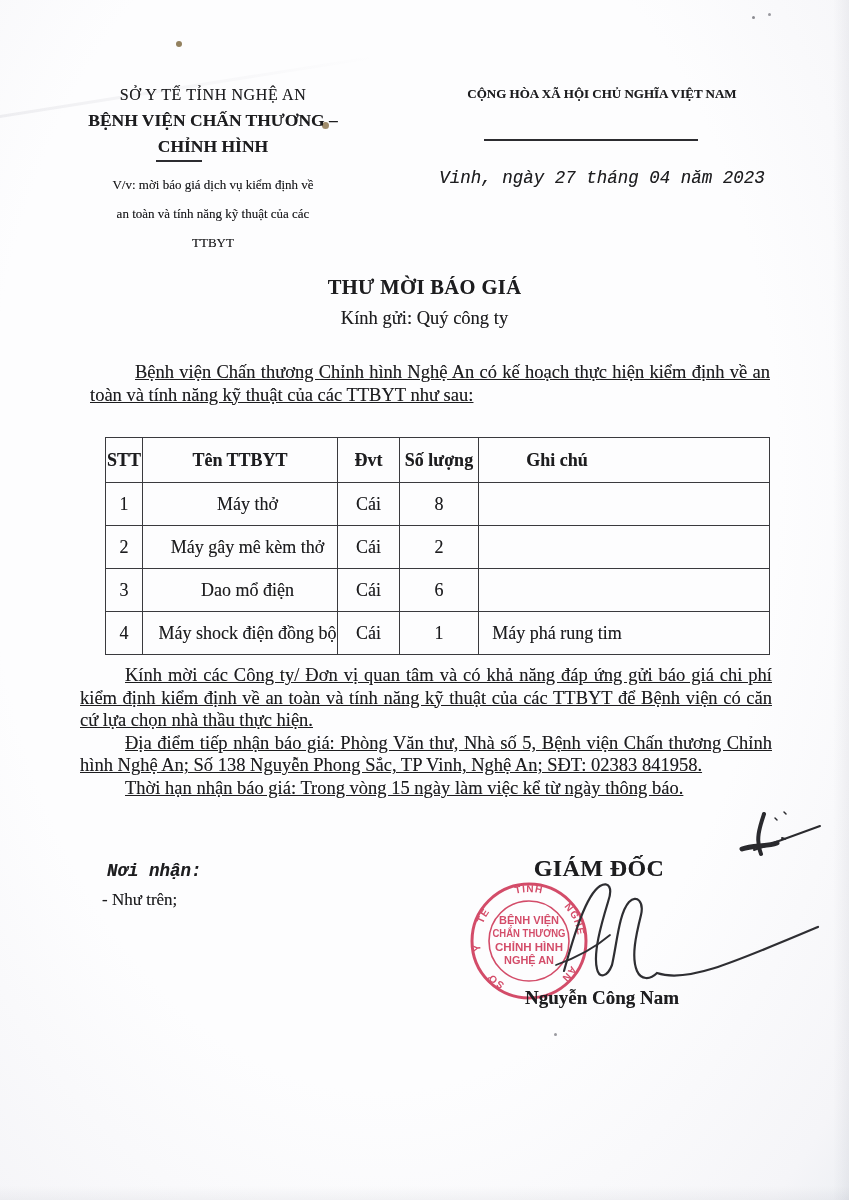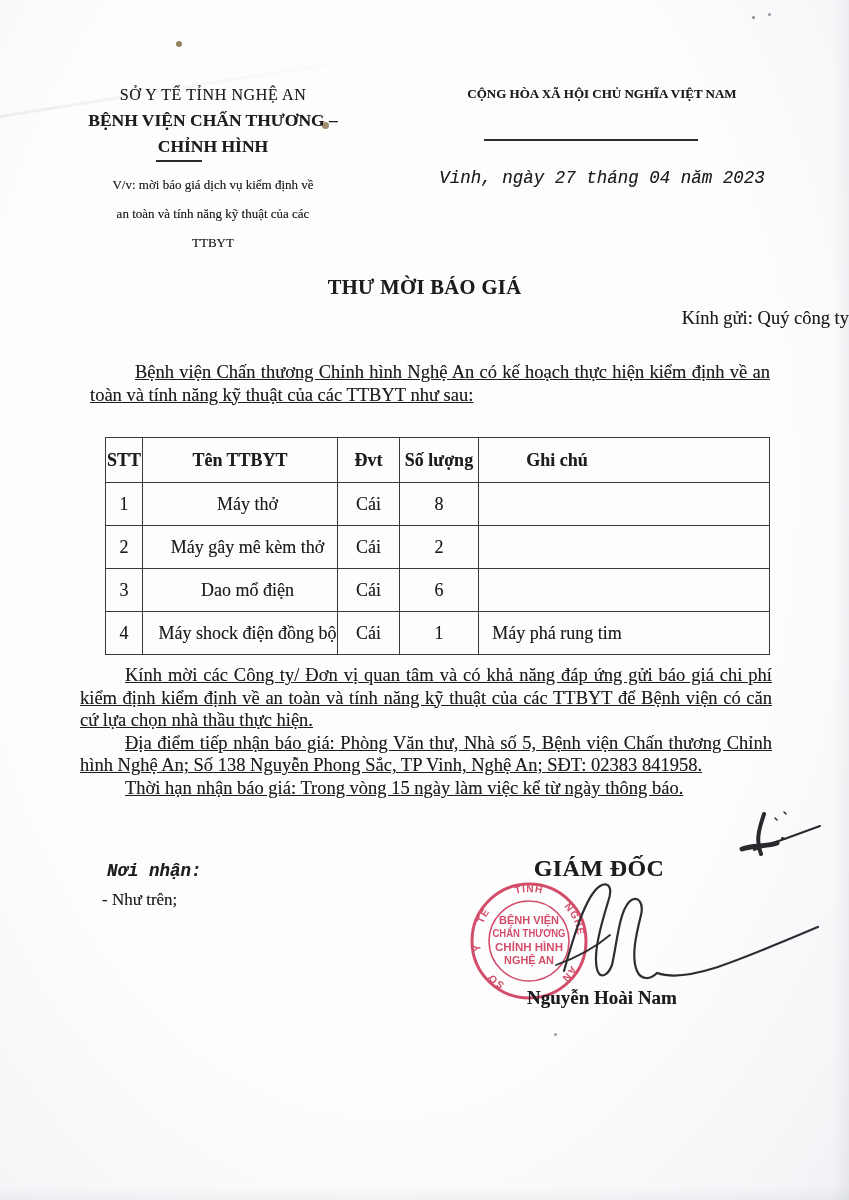--- a/index.html
+++ b/index.html
@@ -21,21 +21,21 @@
   .hleft .l2{font-size:17.5px; margin-bottom:5px;}
   .hleft .l3{font-size:17.5px;}
   .subject{left:62px; top:170px; width:302px; font-size:13px; line-height:29px;}
   .hright{left:408px; top:86px; width:388px;}
   .hright .r1{font-size:13px; margin-bottom:18px;}
   .hright .r2{font-size:17.5px;}
   .rule{position:absolute; height:2px; background:#2c2c30;}
   .dateline{left:408px; top:168px; width:388px; font-size:17.5px;}
   
   .title{left:0; top:276px; width:849px; font-size:20.5px; letter-spacing:.4px;}
-  .salutation{left:0; top:308px; width:849px; font-size:18.5px;text-align:right;}
+  .salutation{left:0; top:308px; width:849px; font-size:18.5px;}
   
   .para{font-size:18.5px; line-height:22.6px; text-align:justify; margin:0;}
   .intro{left:90px; top:361px; width:680px;}
   .bodytext{left:80px; top:664px; width:692px;}
   .indent{text-indent:45px;text-decoration:underline;}
   
   .qtable{left:105px; top:437px; width:664px; border-collapse:collapse; table-layout:fixed;
           font-size:18px;}
   .qtable th,.qtable td{border:1.6px solid #3a3a3e; vertical-align:middle; padding:0;
           overflow:hidden; white-space:nowrap;}
@@ -199,15 +199,15 @@
                C 61 105, 69 105, 74 92
                C 79 70, 81 40, 91 29
                C 99 21, 106 29, 103 42
                C 98 62, 93 84, 99 98
                C 103 107, 112 107, 119 100
                C 148 110, 190 92, 280 54"></path>
       <path d="M 18 92 C 40 84, 58 74, 72 62" stroke-width="1.8"></path>
     </g>
   </svg>
 
-  <div class="abs signer-name ctr b txt">Nguyễn Hoài Nam</div>
+  <div class="abs signer-name ctr b txt">Nguyễn Công Nam</div>
 
 </div>
 
 </body></html>

